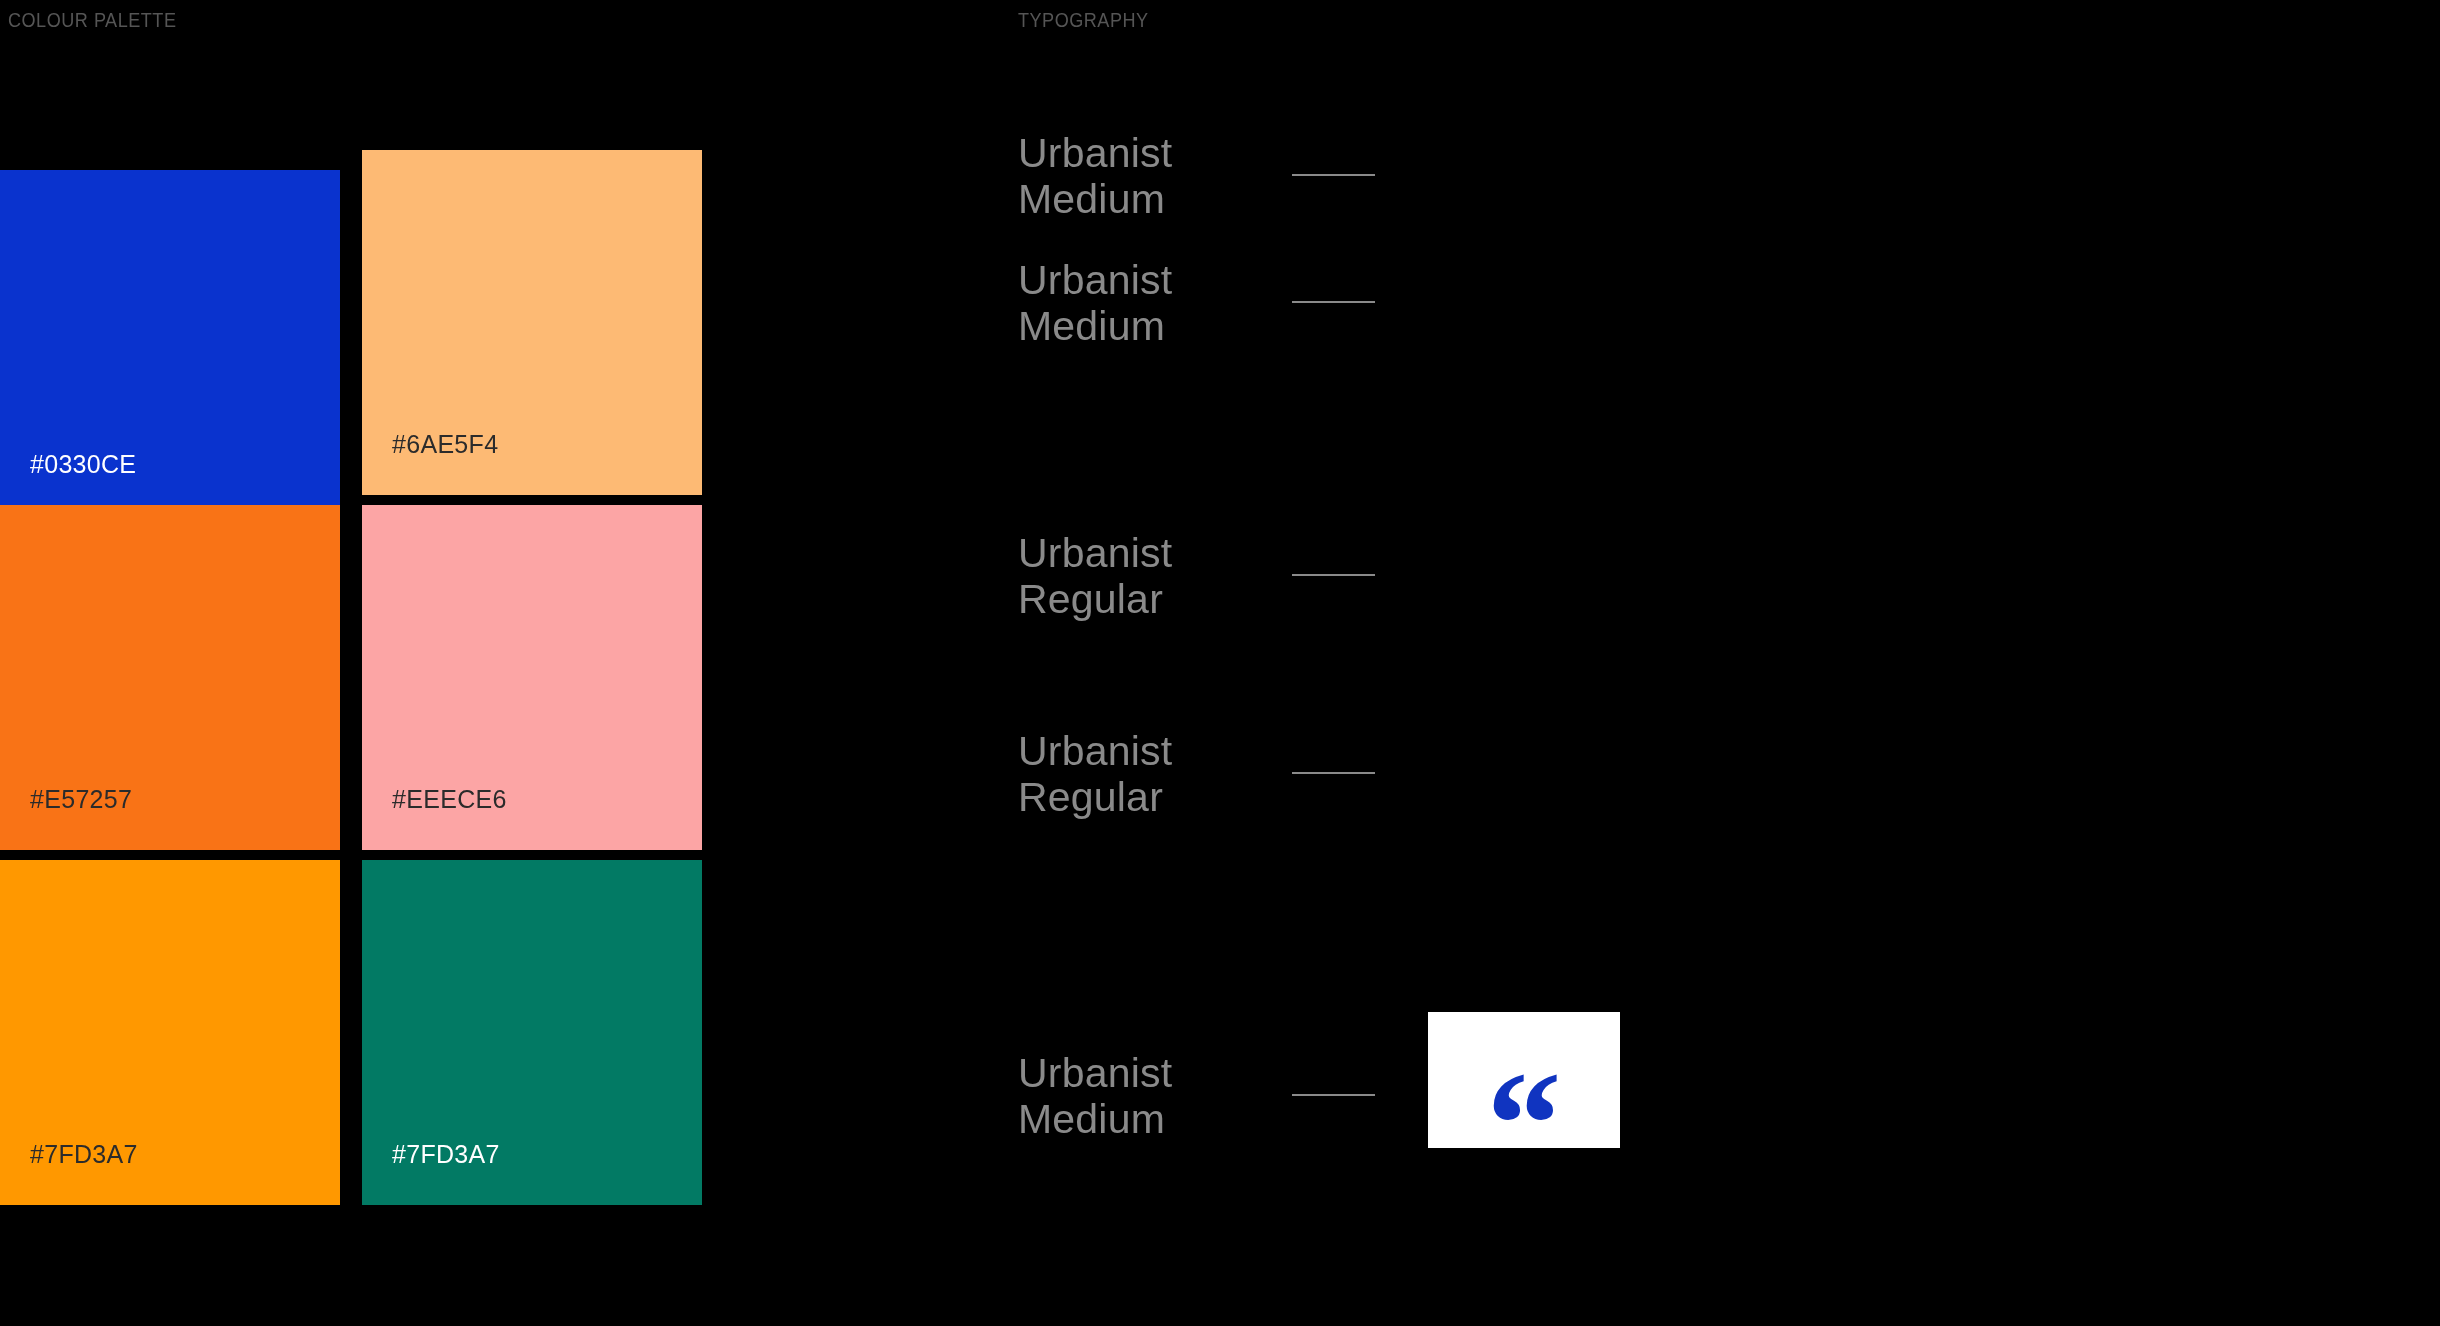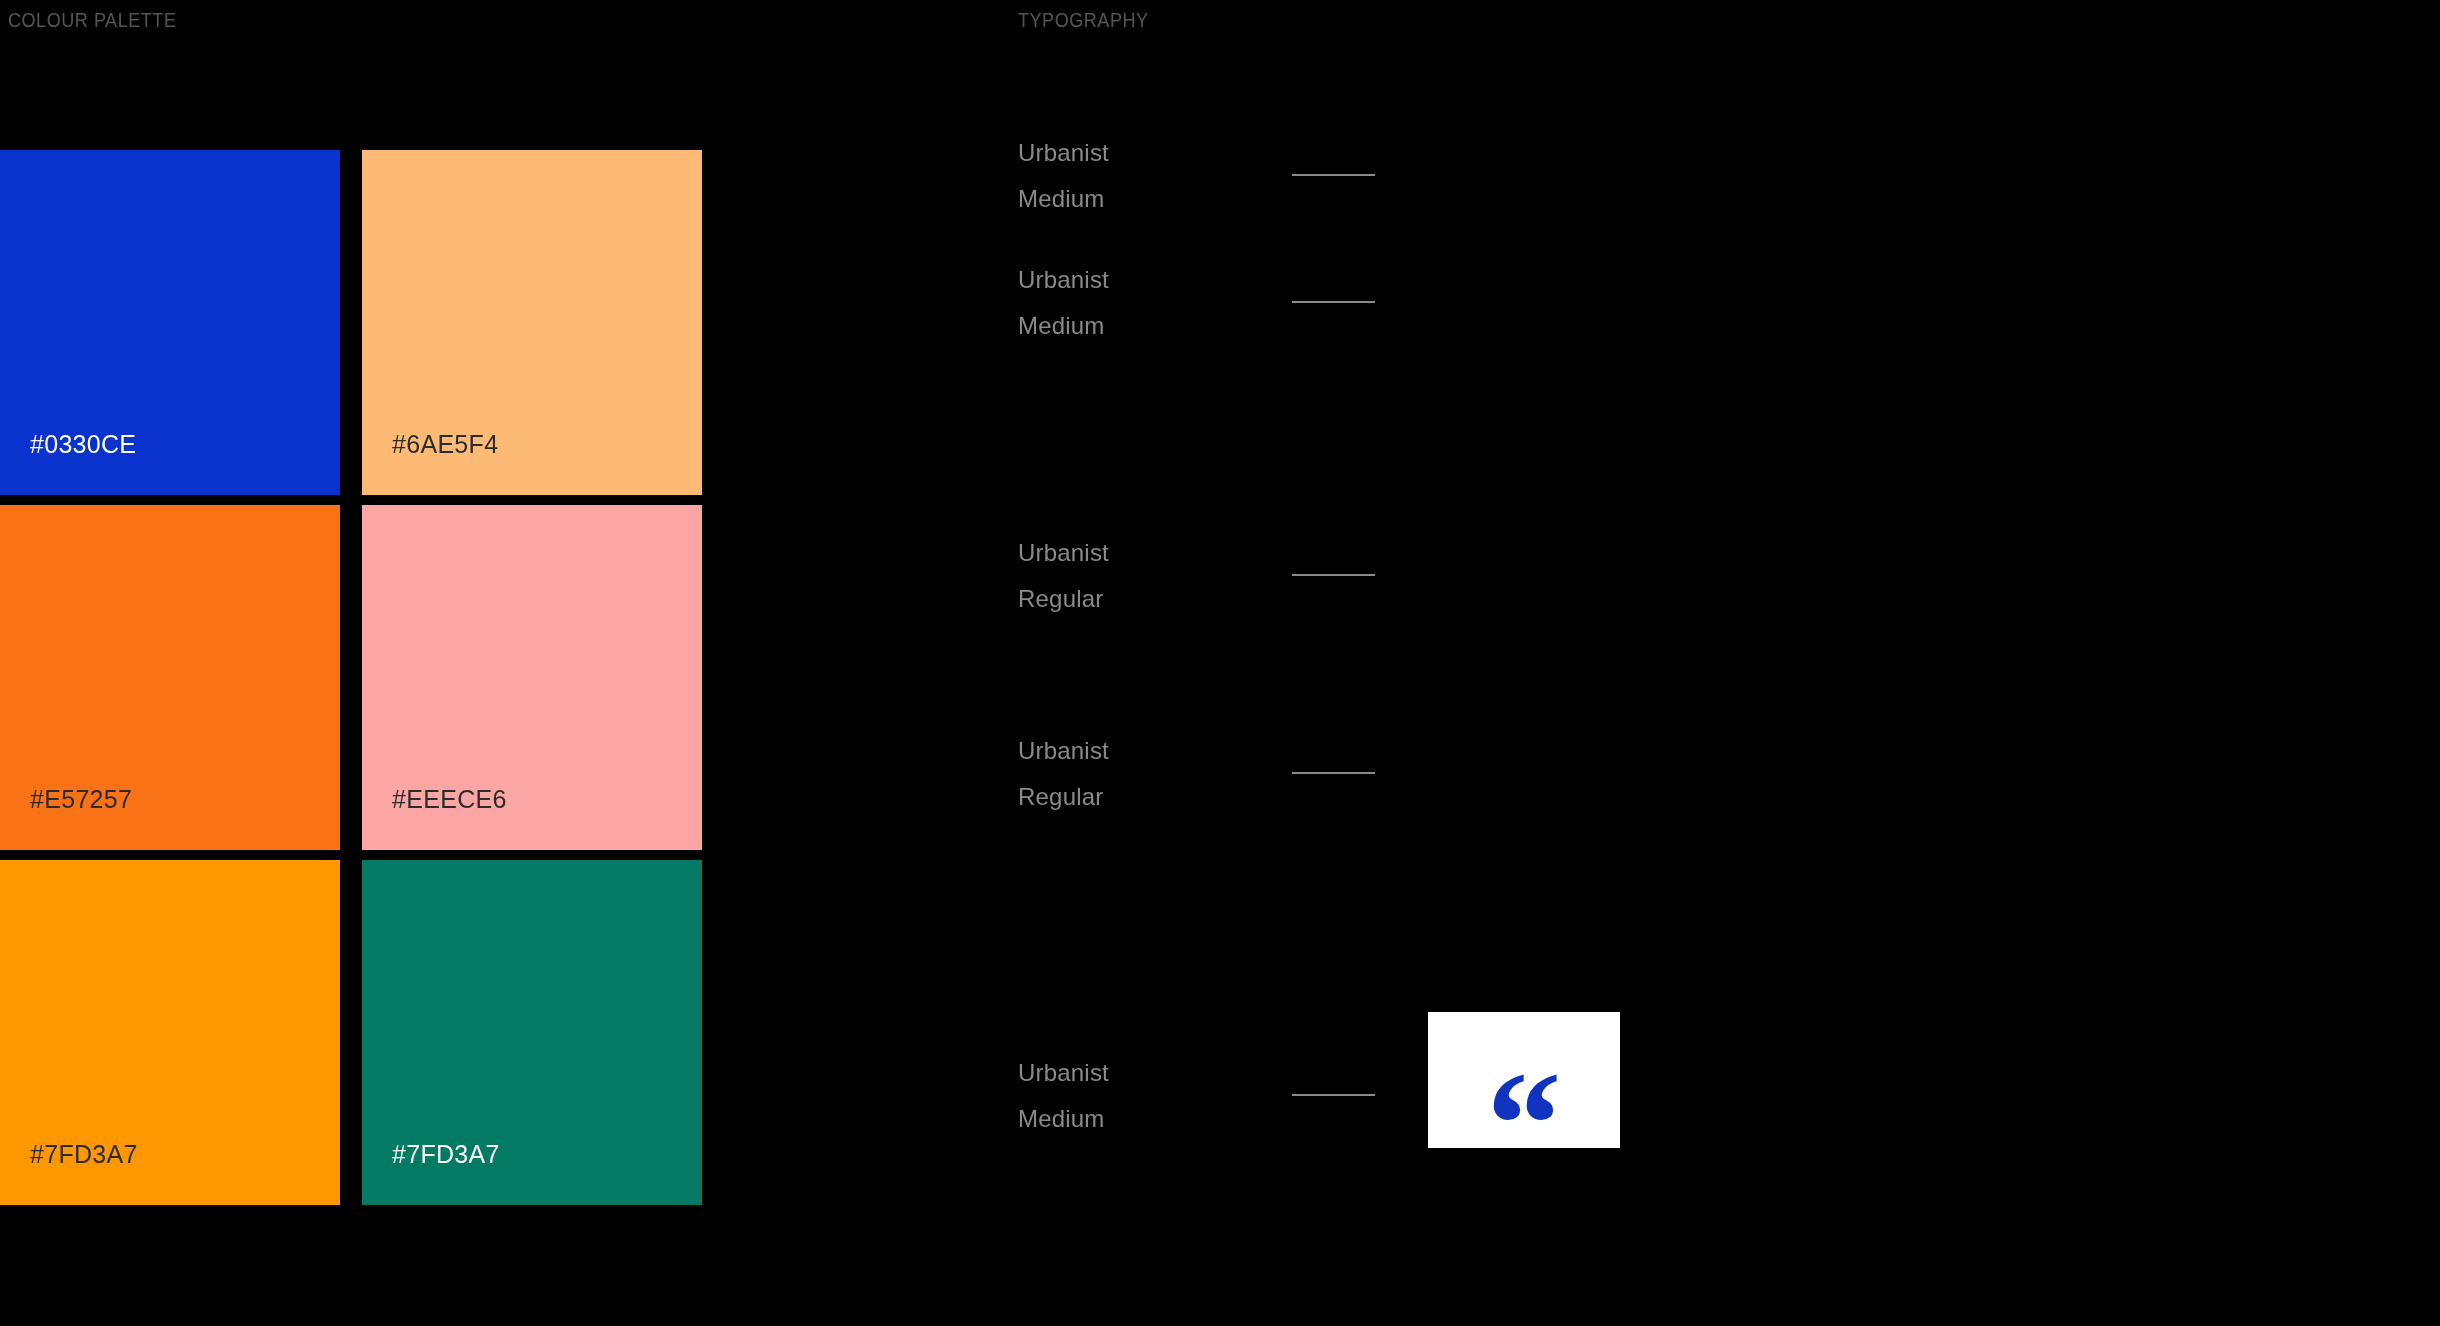--- a/index.html
+++ b/index.html
@@ -81,21 +81,21 @@
     position: absolute;
     left: 0;
     width: 600px;
   }
   .type-name {
     position: absolute;
     left: 0;
     top: 0;
     width: 260px;
     font-family: "Liberation Sans", sans-serif;
-    font-size: 24px;
+    font-size: 41px;
     line-height: 46px;
     font-weight: 400;
     color: #8a8a8a;
     letter-spacing: 0.2px;
   }
   .type-name .ln { display: block; }
   .type-rule {
     position: absolute;
     left: 274px;
     top: 44px;
@@ -132,21 +132,21 @@
 <body style="background: rgb(0, 0, 0);">
 
 <div class="canvas">
 
   <div id="hdr-colour" class="section-header" style="color: rgb(85, 85, 85);">COLOUR PALETTE</div>
 
   <div id="hdr-type" class="section-header" style="color: rgb(85, 85, 85);">TYPOGRAPHY</div>
 
   <div class="palette">
 
-    <div class="swatch" style="background: rgb(10, 51, 206);">
+    <div class="swatch" style="background: rgb(10, 51, 206); margin-top: 20px;">
       <span class="swatch-label" style="color: rgb(255, 255, 255);">#0330CE</span>
     </div>
 
     <div class="swatch" style="background: #fdba74;">
       <span class="swatch-label" style="color: rgb(43, 43, 43);">#6AE5F4</span>
     </div>
 
     <div class="swatch" style="background: #f97316;">
       <span class="swatch-label" style="color: rgb(43, 43, 43);">#E57257</span>
     </div>

